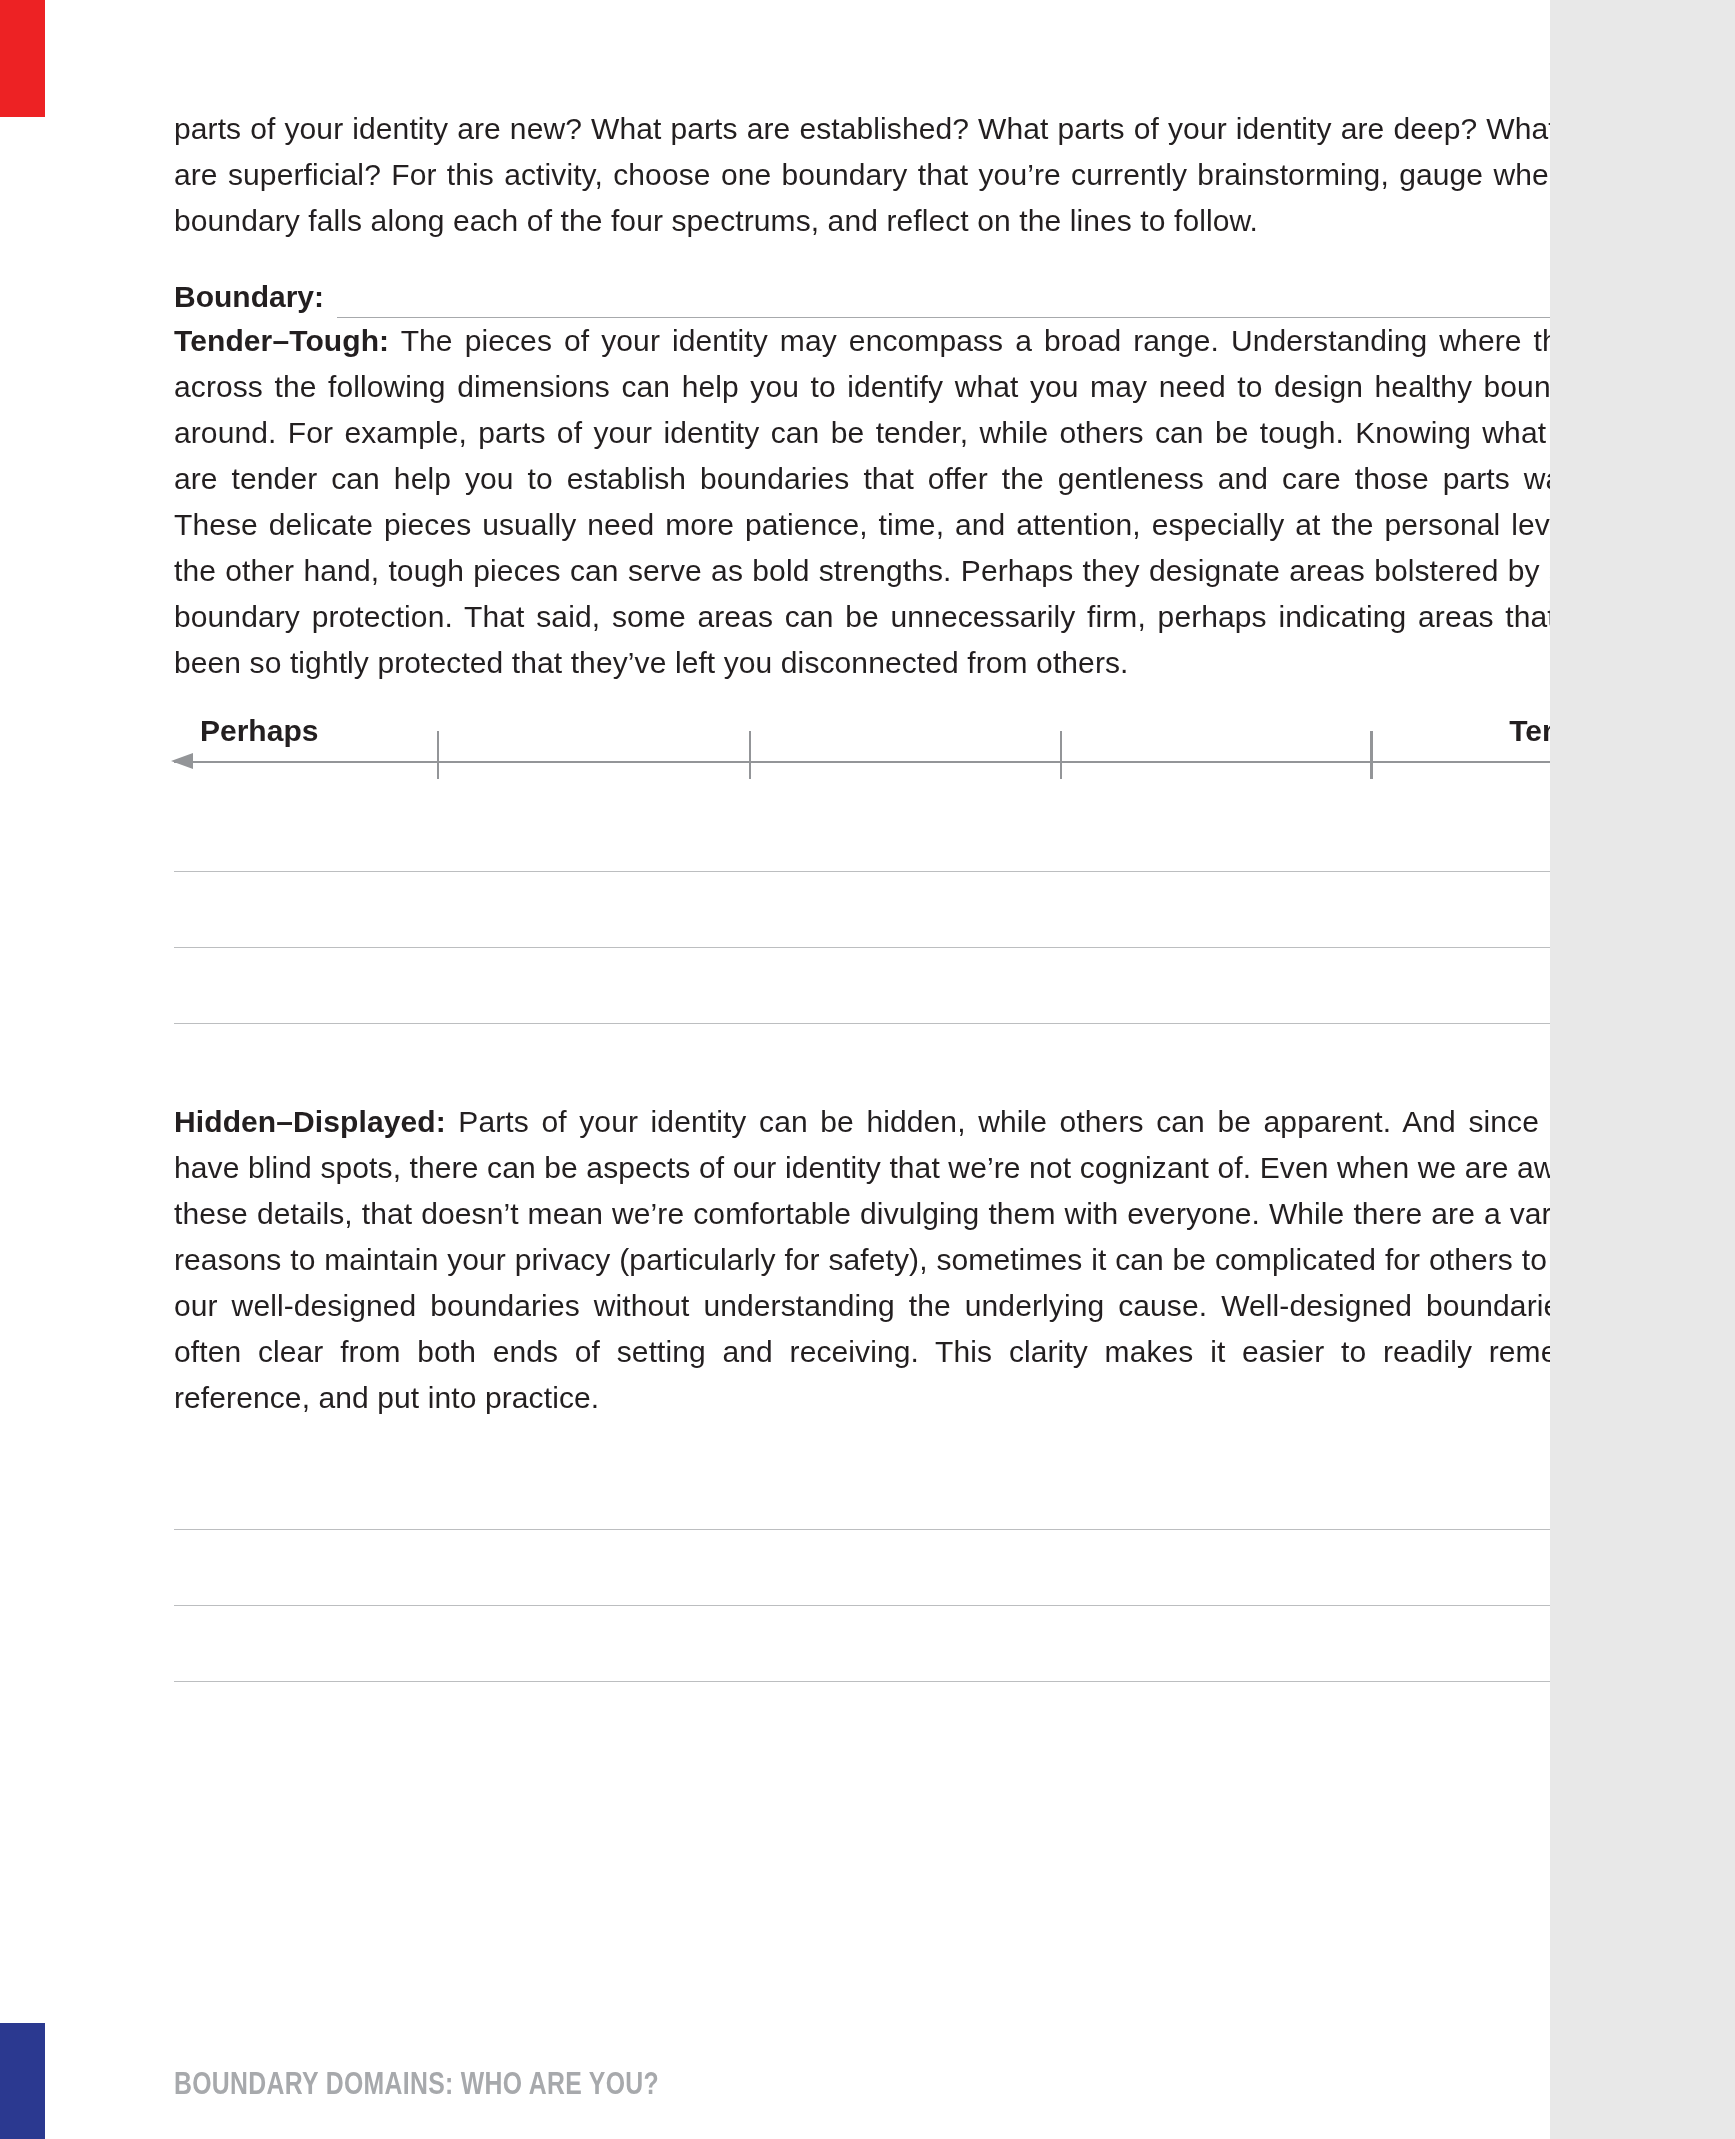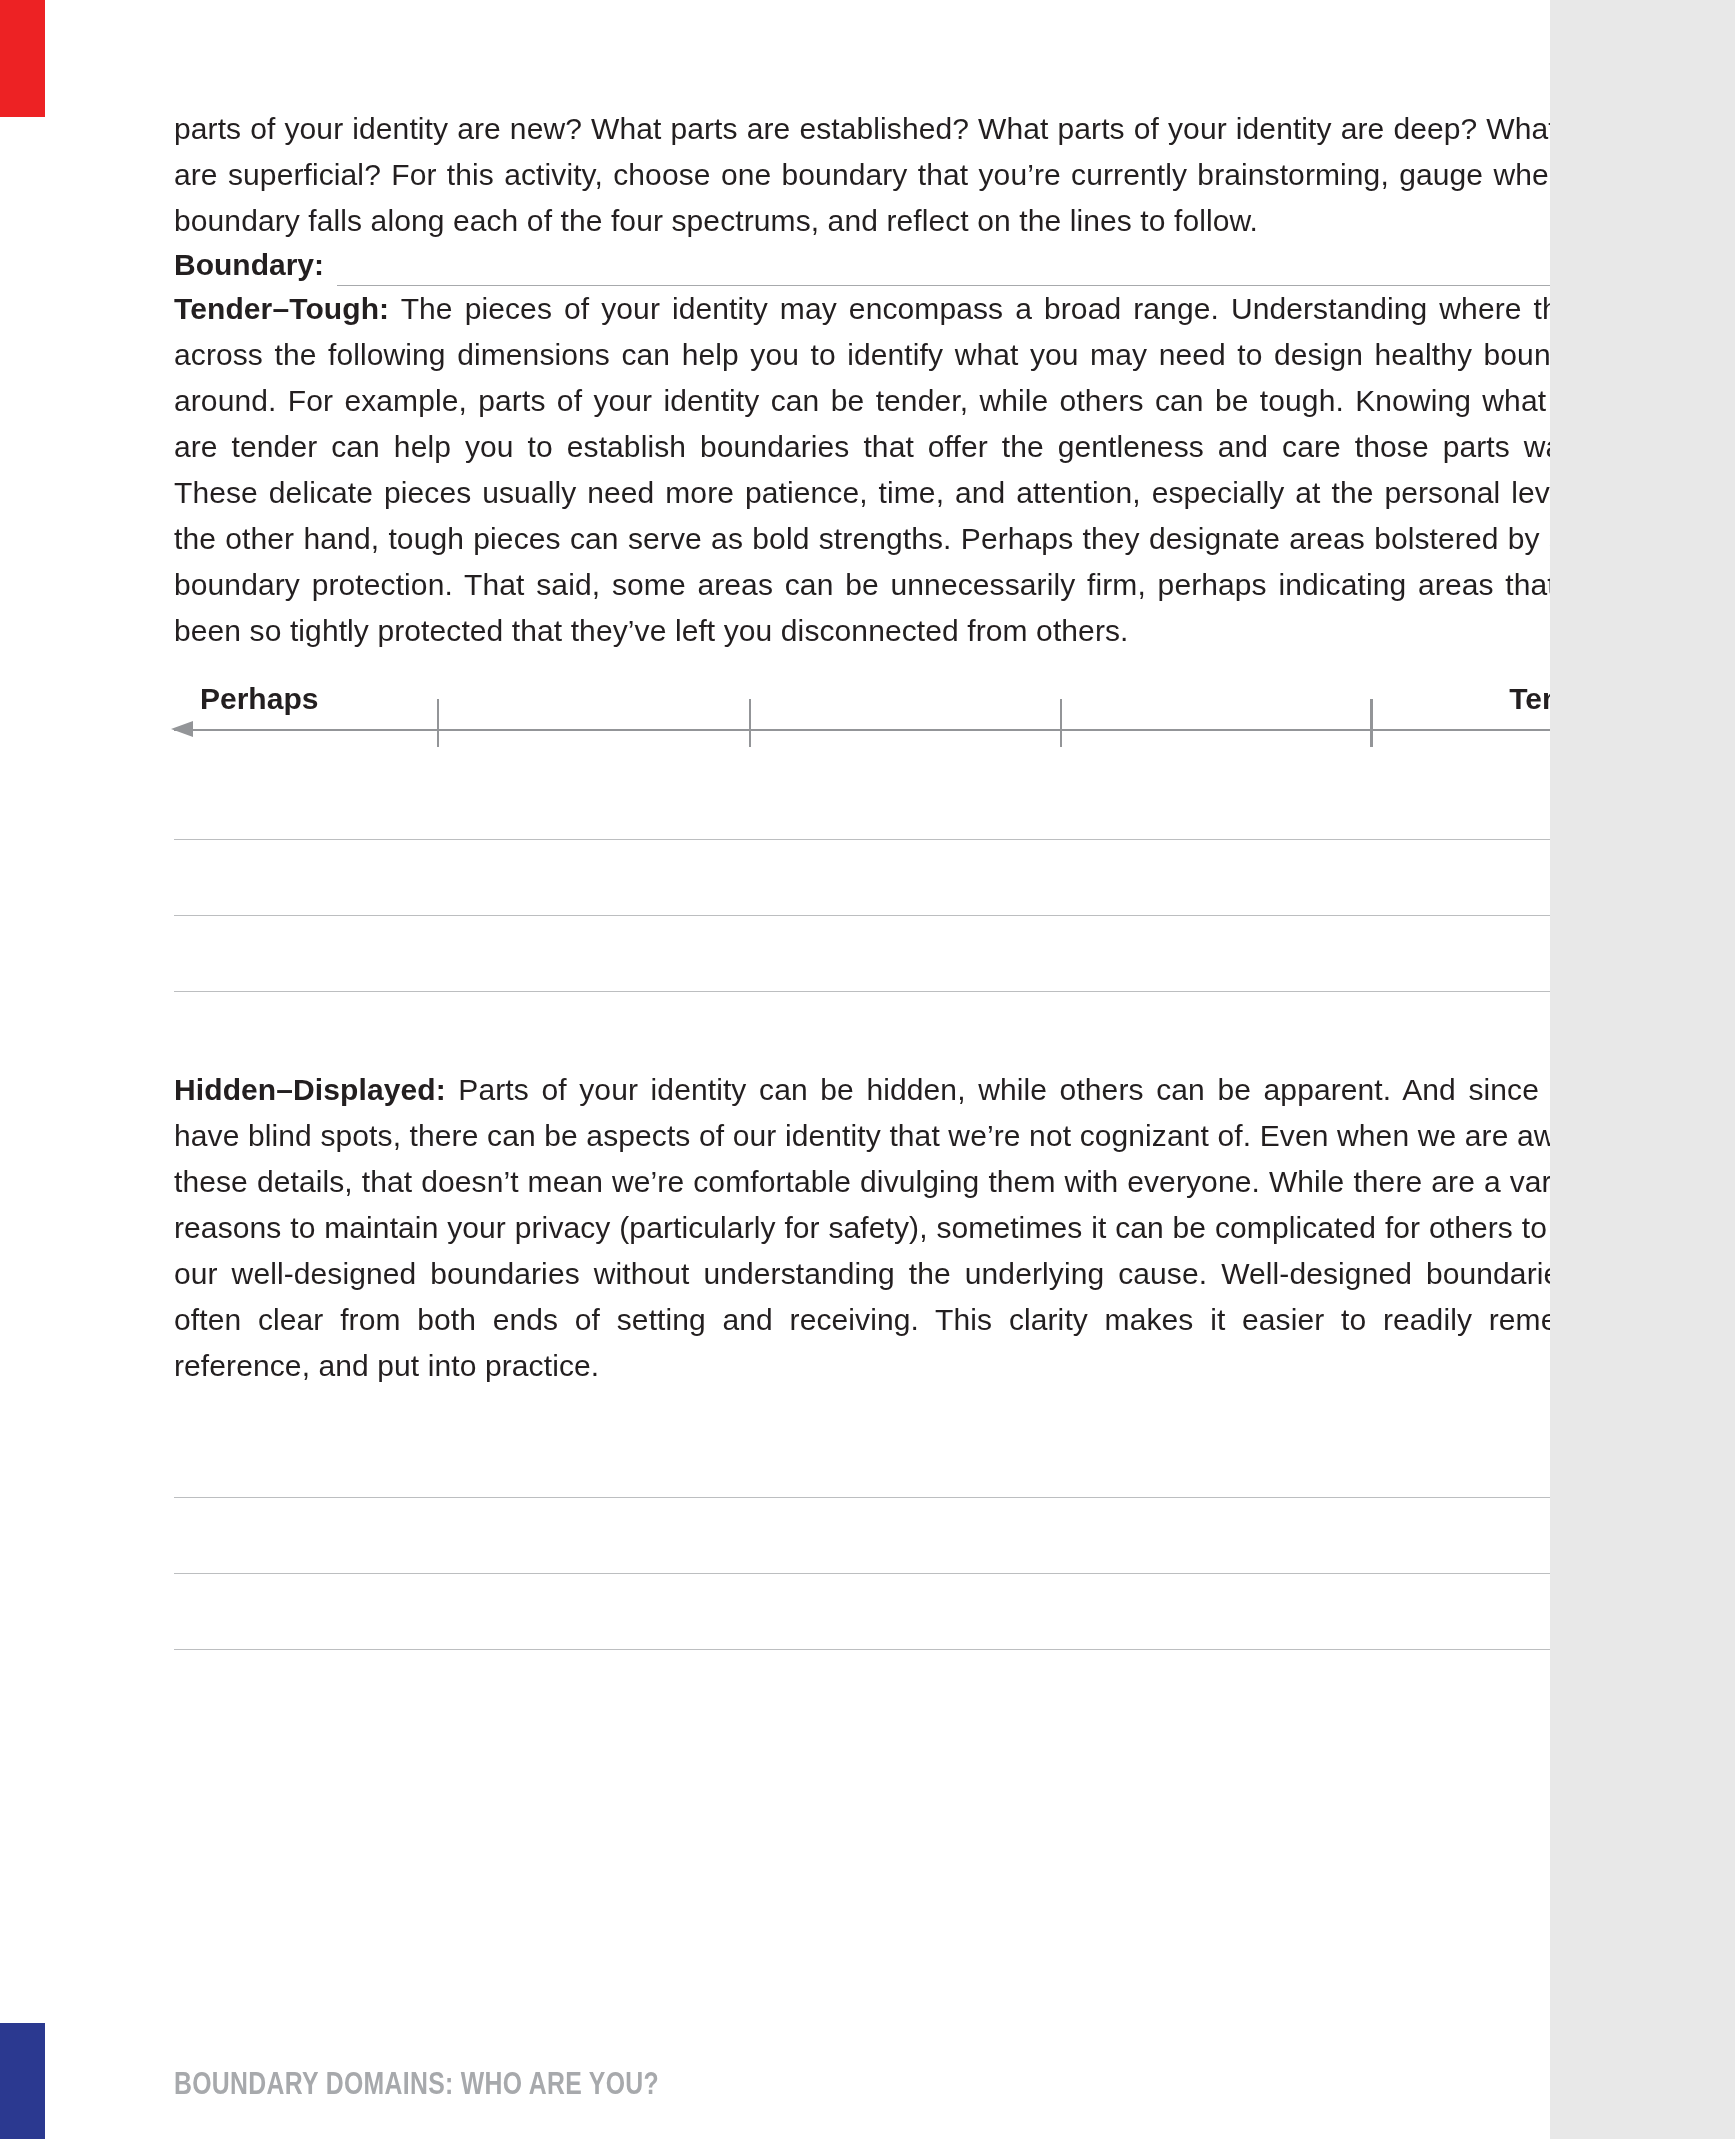--- a/index.html
+++ b/index.html
@@ -19,20 +19,21 @@
   p.body {
     margin:0;
     font-size:30px;
     line-height:46px;
     text-align:justify;
     letter-spacing:0.1px;
   }
   p.body strong { font-weight:bold; }
 
   .boundary-row {
+    margin-top:32px;
     display:flex;
     align-items:flex-end;
     height:42px;
   }
   .boundary-label { font-weight:bold; font-size:30px; line-height:42px; }
   .boundary-fill-line {
     flex:1;
     margin-left:13px;
     border-bottom:1.4px solid #a7a9ac;
     height:36px;

